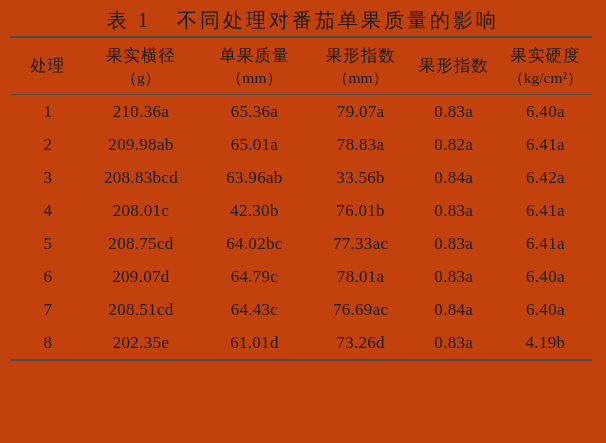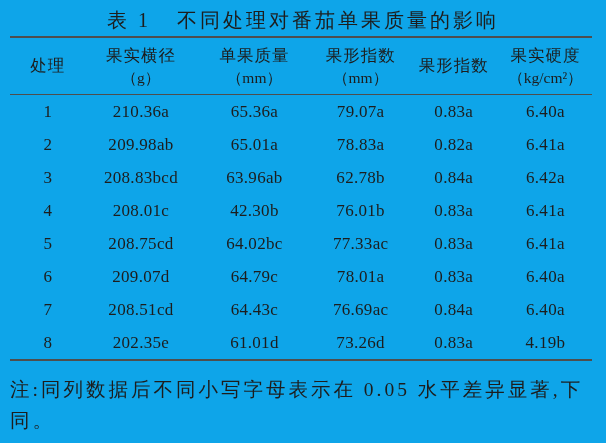--- a/index.html
+++ b/index.html
@@ -4,21 +4,21 @@
 <style>
   html, body {
     margin: 0;
     padding: 0;
     background: #f6f6f4;
   }
   .page {
     position: relative;
     width: 606px;
     height: 443px;
-    background: #0ea5e9;
+    background: #c2410c;
     color: #1d1d1d;
     font-family: "Liberation Serif", "DejaVu Serif", serif;
     overflow: hidden;
     box-sizing: border-box;
   }
   .table-title {
     padding-top: 5px;
     height: 31px;
     line-height: 30px;
     text-align: center;
@@ -140,21 +140,21 @@
           <td>209.98ab</td>
           <td>65.01a</td>
           <td>78.83a</td>
           <td>0.82a</td>
           <td>6.41a</td>
         </tr>
         <tr>
           <td>3</td>
           <td>208.83bcd</td>
           <td>63.96ab</td>
-          <td>62.78b</td>
+          <td>33.56b</td>
           <td>0.84a</td>
           <td>6.42a</td>
         </tr>
         <tr>
           <td>4</td>
           <td>208.01c</td>
           <td>42.30b</td>
           <td>76.01b</td>
           <td>0.83a</td>
           <td>6.41a</td>
@@ -188,18 +188,14 @@
           <td>202.35e</td>
           <td>61.01d</td>
           <td>73.26d</td>
           <td>0.83a</td>
           <td>4.19b</td>
         </tr>
       </tbody>
     </table>
   </div>
 
-  <div class="note">
-    <div class="note-line">注:同列数据后不同小写字母表示在 0.05 水平差异显著,下</div>
-    <div class="note-line">同。</div>
-  </div>
 
 </div>
 
 </body></html>

